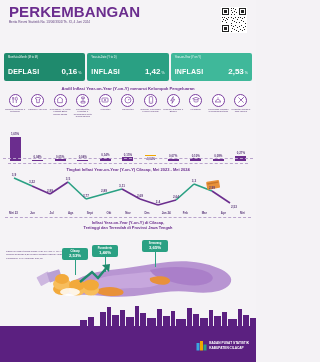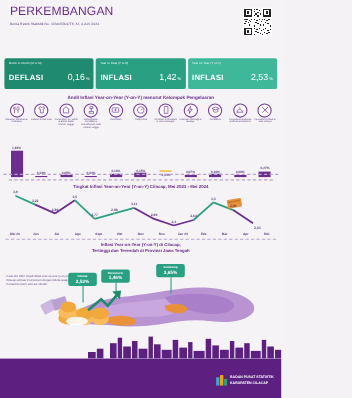--- a/index.html
+++ b/index.html
@@ -8,35 +8,35 @@
     font-family:"Liberation Sans", sans-serif;
     background:#f4f2f5;
     position:relative;
     overflow:hidden;
     color:#4a2a7a;
   }
   .page { position:relative; width:256px; height:362px; background:#f5f3f6; overflow:hidden; }
 
   
   .header { position:relative; height:53px; padding:6px 8px 0 9px; }
-  .title { font-size:11px; font-weight:400; line-height:11.4px; color:#6b2d8e; letter-spacing:0.1px; }
+  .title { font-size:15px; font-weight:700; line-height:11.4px; color:#6b2d8e; letter-spacing:0.1px; }
   .subtitle { font-size:3.1px; color:#5b3a7a; margin-top:2.2px; letter-spacing:0.05px; }
   .qr { position:absolute; right:9px; top:7px; width:26px; height:26px; background:#fff; }
   .qr svg { display:block; }
 
   
   .stats { display:flex; gap:2px; padding:0 4px; }
   .stat { flex:1; border-radius:2px; padding:2.5px 4px 3px 4px; color:#fff; position:relative; }
   .stat.dark { background:#1f8a6d; }
   .stat.mid  { background:#2aa083; }
   .stat.light{ background:#3fb89a; }
   .stat-label { font-size:2.6px; opacity:.95; letter-spacing:.05px; }
   .stat-row { display:flex; align-items:baseline; justify-content:space-between; margin-top:1px; }
   .stat-word { font-size:7px; font-weight:600; letter-spacing:.2px; }
-  .stat-val { font-size:8px; font-weight:400; }
+  .stat-val { font-size:8px; font-weight:700; }
   .stat-pct { font-size:3.6px; margin-left:1px; }
 
   
   .exp { padding:5px 3px 0 3px; }
   .exp-title { font-size:4.2px; font-weight:700; text-align:center; color:#6b2d8e; margin-bottom:3px; }
   .icons { display:flex; justify-content:space-between; padding:0 2px; }
   .icon-col { width:20px; display:flex; flex-direction:column; align-items:center; }
   .circ { width:13px; height:13px; border-radius:50%; border:0.7px solid #7b3fa0; background:#fff;
           display:flex; align-items:center; justify-content:center; }
   .circ svg { width:8px; height:8px; }

